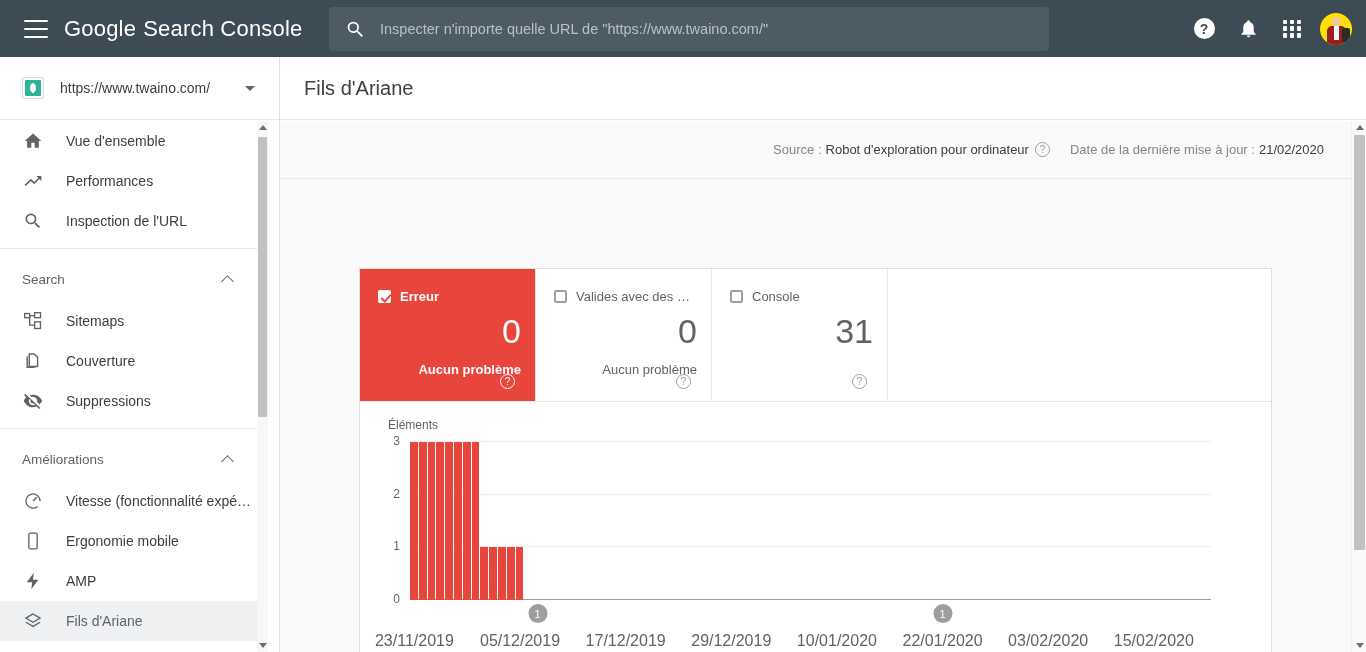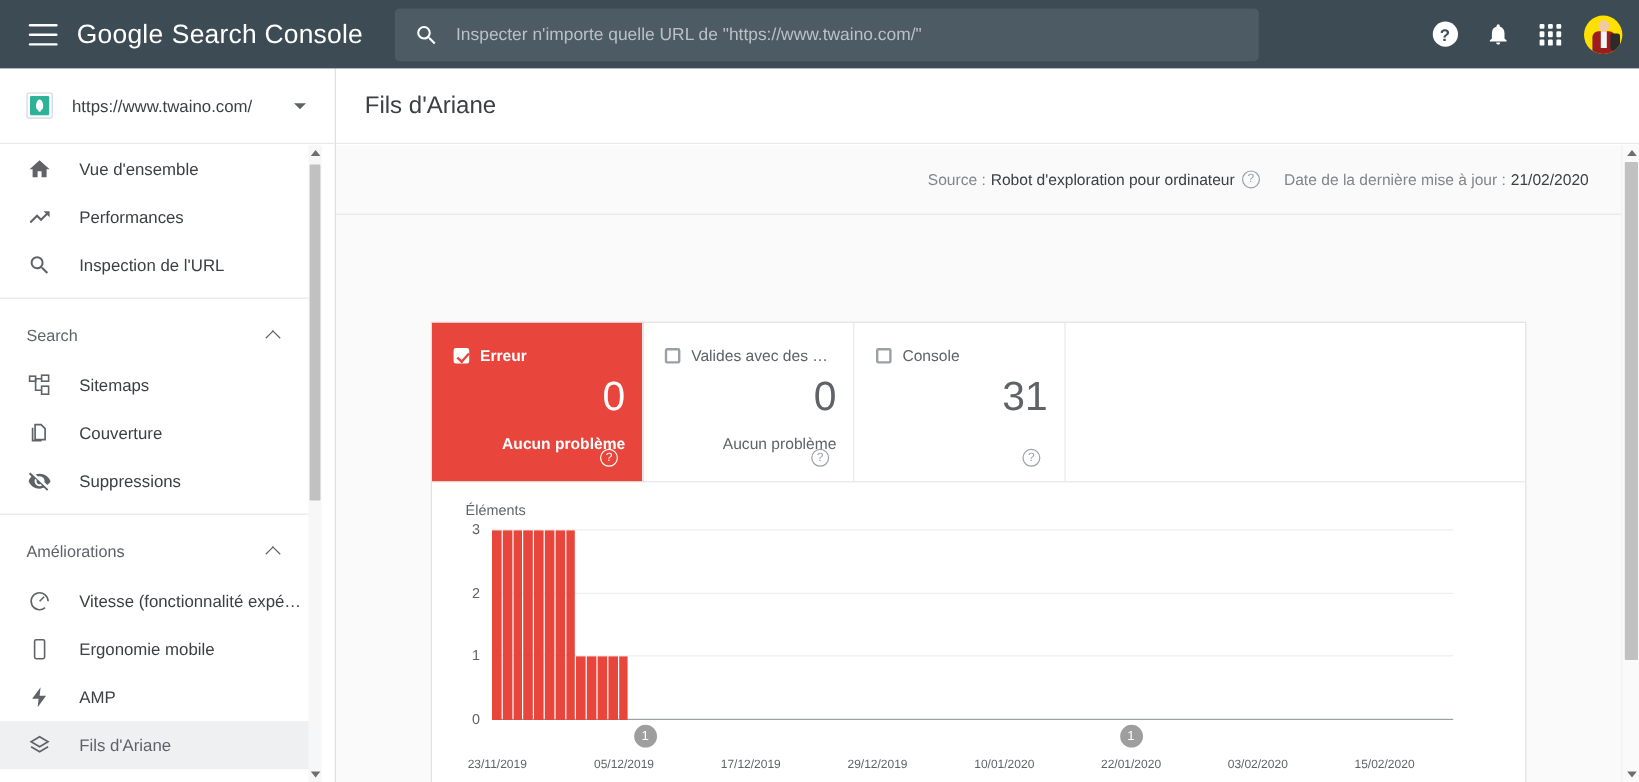--- a/index.html
+++ b/index.html
@@ -186,21 +186,21 @@
   .bar { background: #e8453c; margin-right: 1px; }
   .bar.zero { background: transparent; }
 
   .xaxisband { position: relative; margin-left: 36px; margin-right: 36px; height: 62px; }
   .annot {
     position: absolute; top: 4px; width: 19px; height: 19px; border-radius: 50%;
     background: #9e9e9e; color: #ffffff; font-size: 11px;
     display: flex; align-items: center; justify-content: center;
     transform: translateX(-50%); cursor: pointer;
   }
-  .xtick { position: absolute; top: 32px; font-size: 10px; color: #5f6368; transform: translateX(-50%); white-space: nowrap; }
+  .xtick { position: absolute; top: 32px; font-size: 16px; color: #5f6368; transform: translateX(-50%); white-space: nowrap; }
 
   
   .main-scrollbar { position: absolute; top: 64px; right: 0; width: 15px; height: 531px; background: #fafafa; border-left:1px solid #f0f0f0; z-index: 25;}
   .main-scrollbar .thumb { position: absolute; left: 2px; top: 14px; width: 11px; height: 415px; background: #c1c1c1; border-radius: 1px; }
   .ms-arrow { position: absolute; left: 3.5px; width: 0; height: 0; border-left: 4px solid transparent; border-right: 4px solid transparent; }
   .ms-arrow.up { top: 4px; border-bottom: 5px solid #6e6e6e; }
   .ms-arrow.down { bottom: 4px; border-top: 5px solid #6e6e6e; }
 
   svg { display: block; }
 </style>

